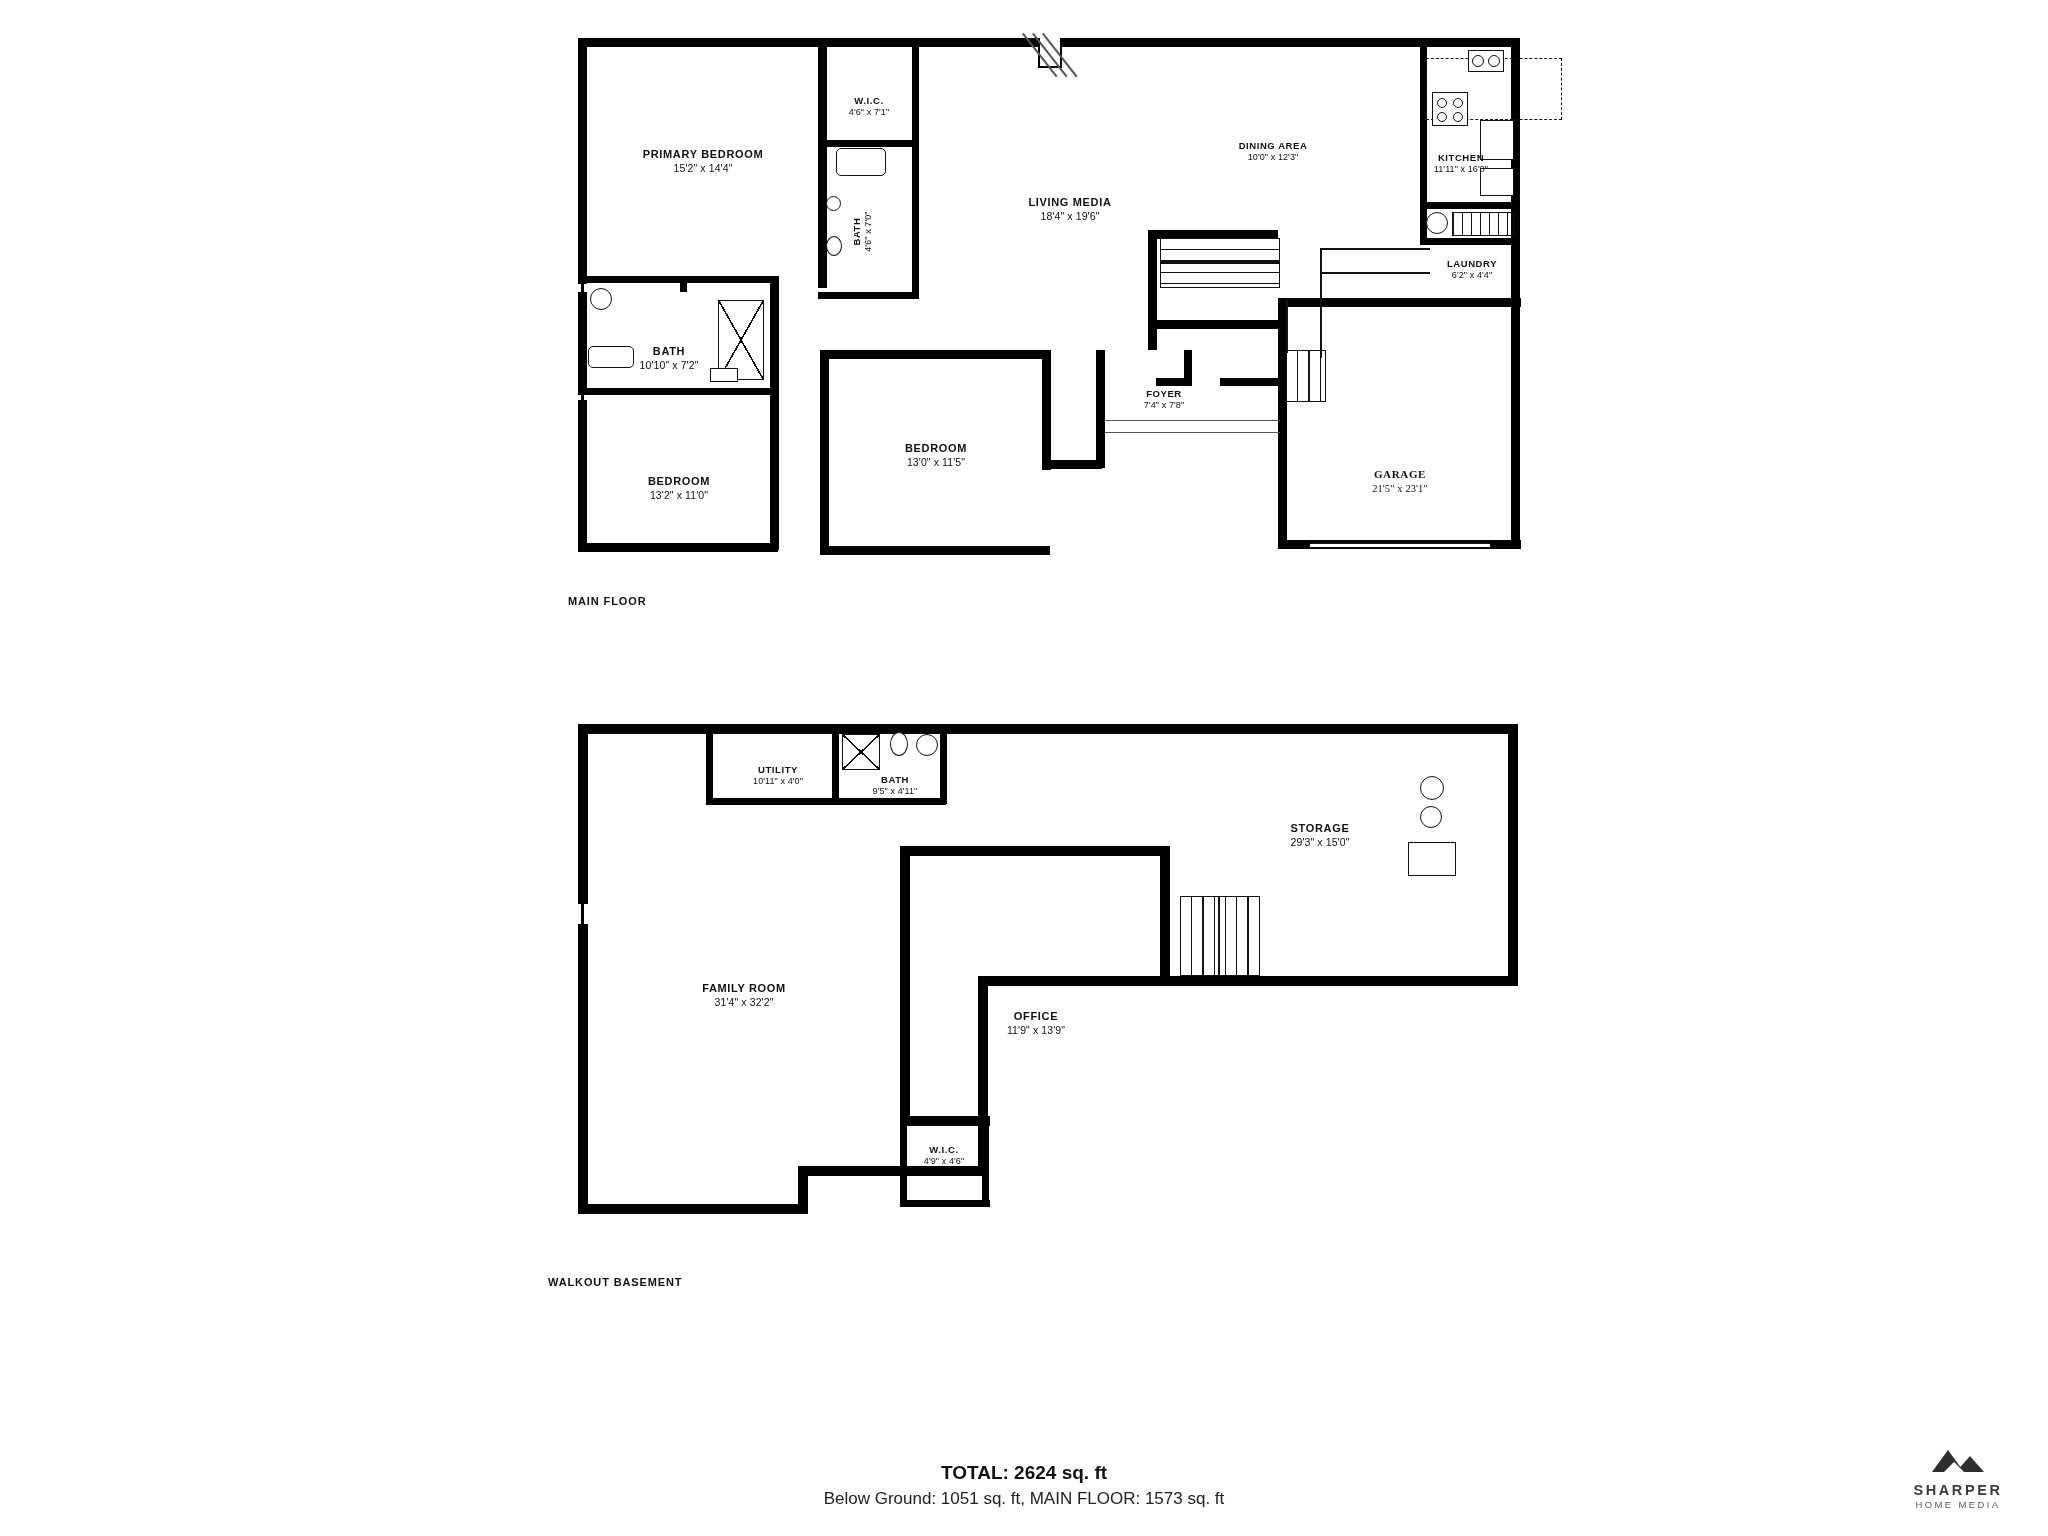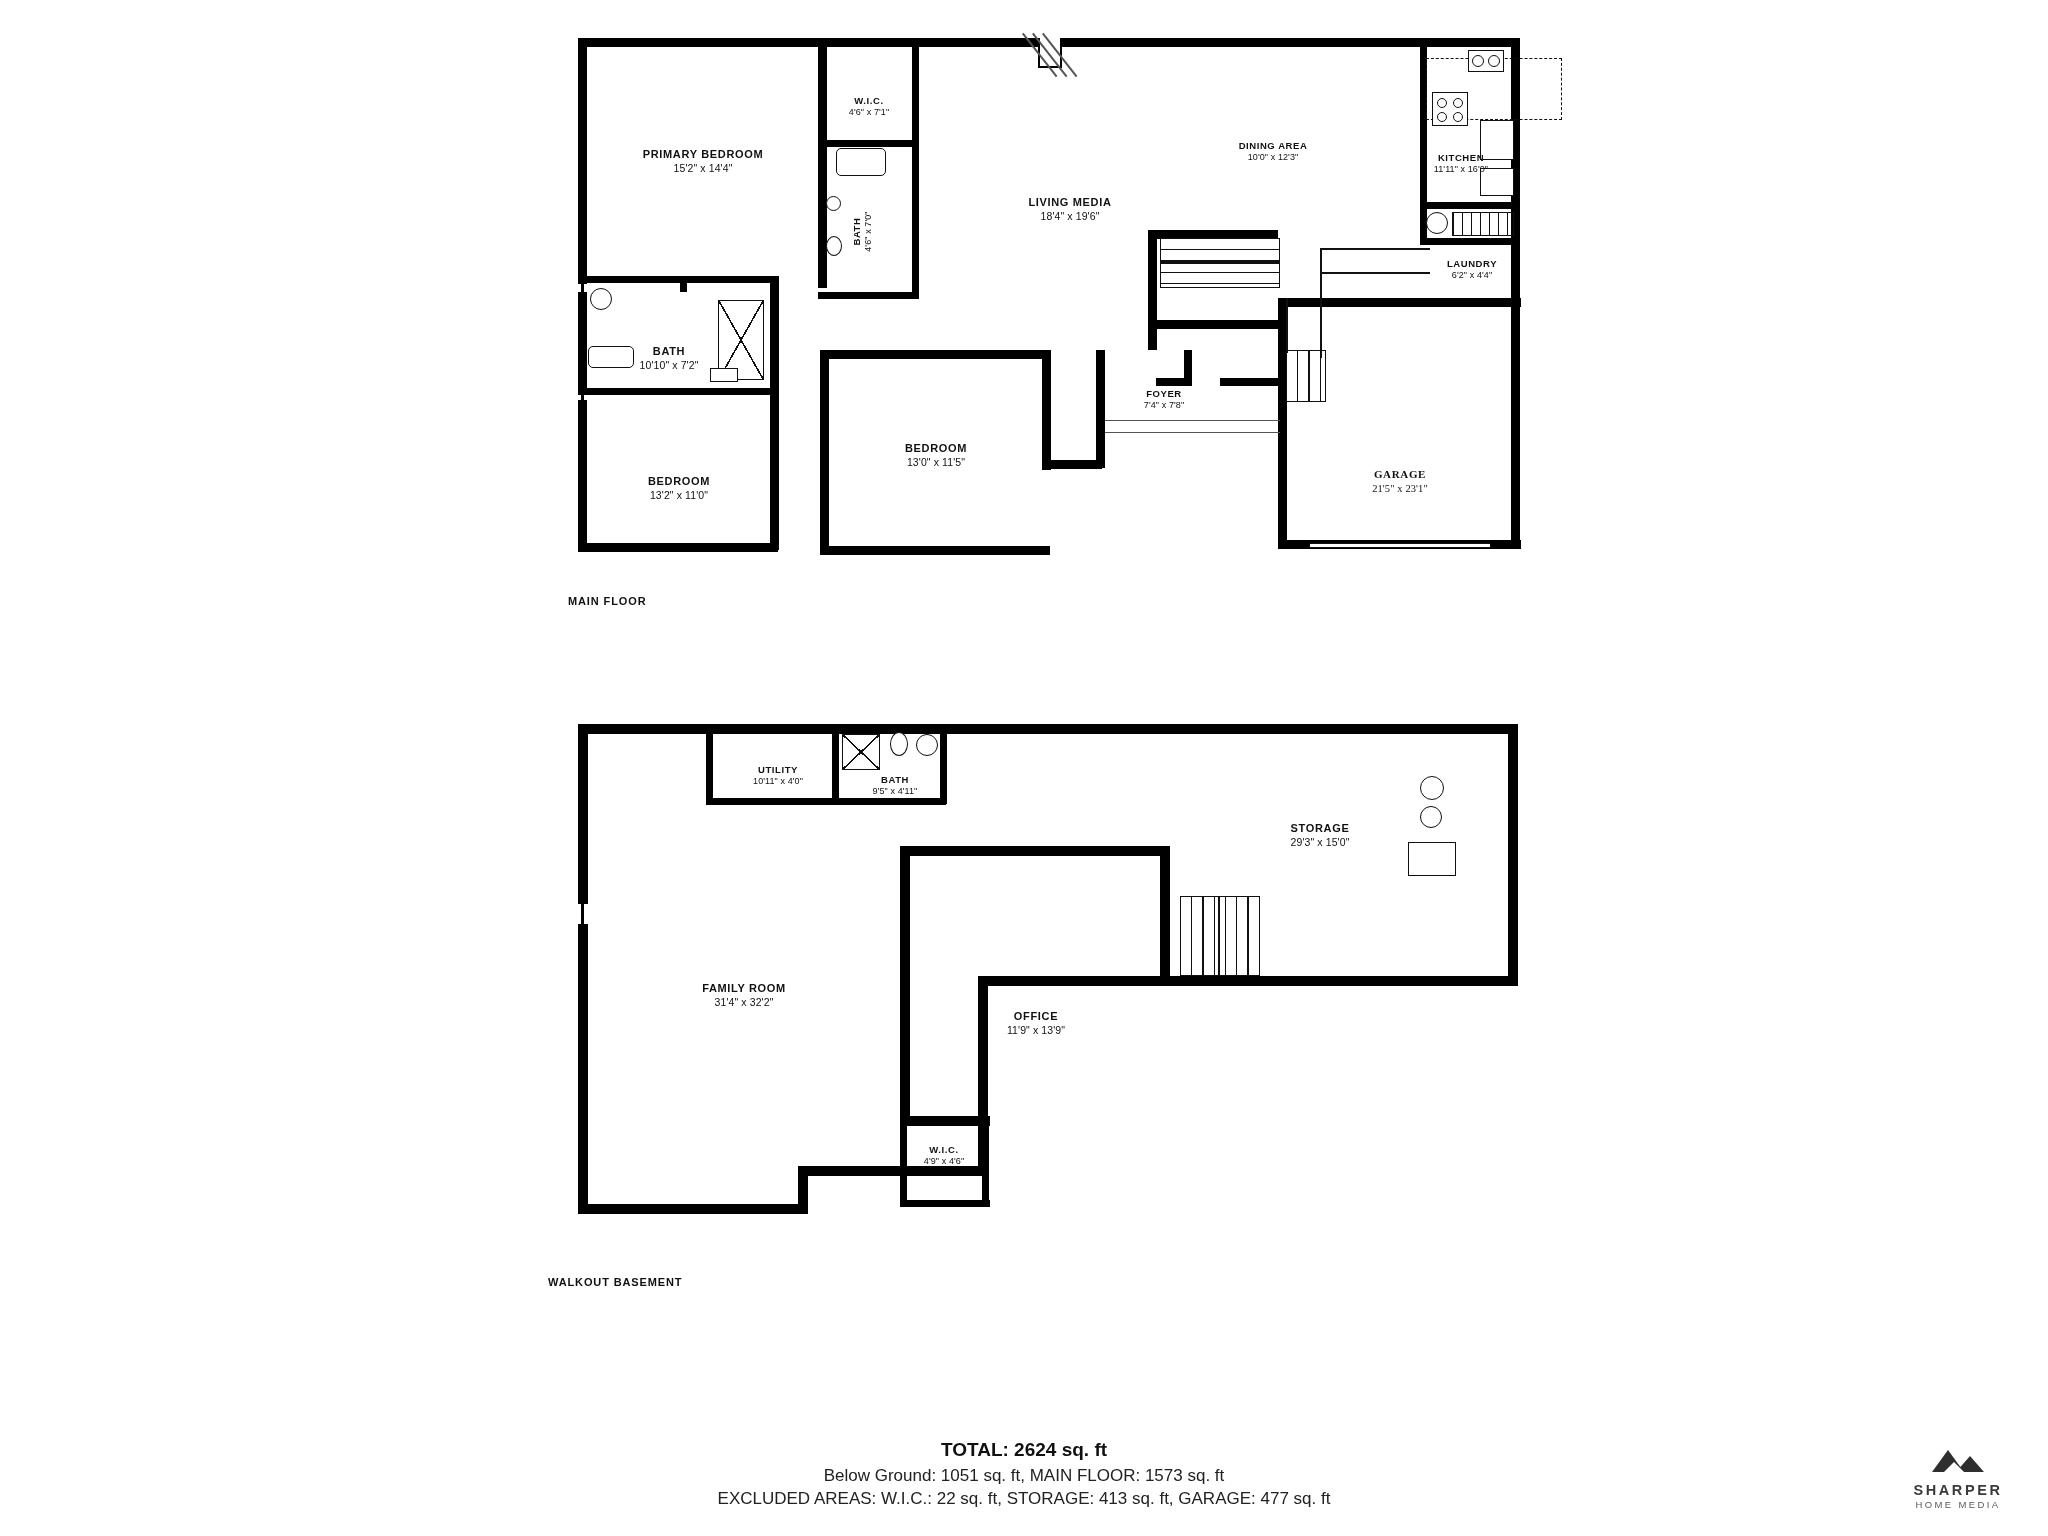--- a/index.html
+++ b/index.html
@@ -399,21 +399,20 @@
       <span class="name">W.I.C.</span>
       <span class="dim">4'9" x 4'6"</span>
     </div>
   </div>
 
   <div class="floor-caption" style="left:548px; top:1276px;">WALKOUT BASEMENT</div>
 
   <div class="footer" style="bottom:24px;">
     <div class="total">TOTAL: 2624 sq. ft</div>
     <div class="line2">Below Ground: 1051 sq. ft, MAIN FLOOR: 1573 sq. ft</div>
-    <div class="line3">EXCLUDED AREAS: W.I.C.: 22 sq. ft, STORAGE: 413 sq. ft, GARAGE: 477 sq. ft</div>
   </div>
 
   <div class="logo">
     <span class="mark">
       <svg width="120" height="30" viewBox="0 0 120 30" aria-hidden="true">
         <polygon points="34,26 50,4 66,26" fill="#2f2f2f"></polygon>
         <polygon points="58,26 72,10 86,26" fill="#2f2f2f"></polygon>
         <polygon points="46,26 56,16 66,26" fill="#ffffff"></polygon>
       </svg>
     </span>

